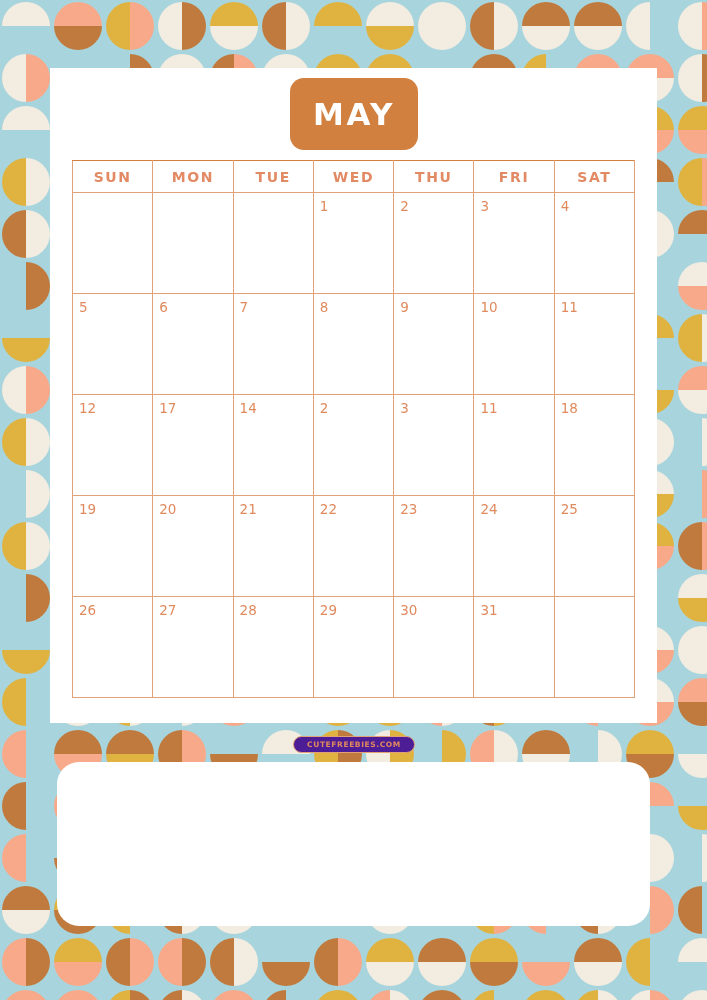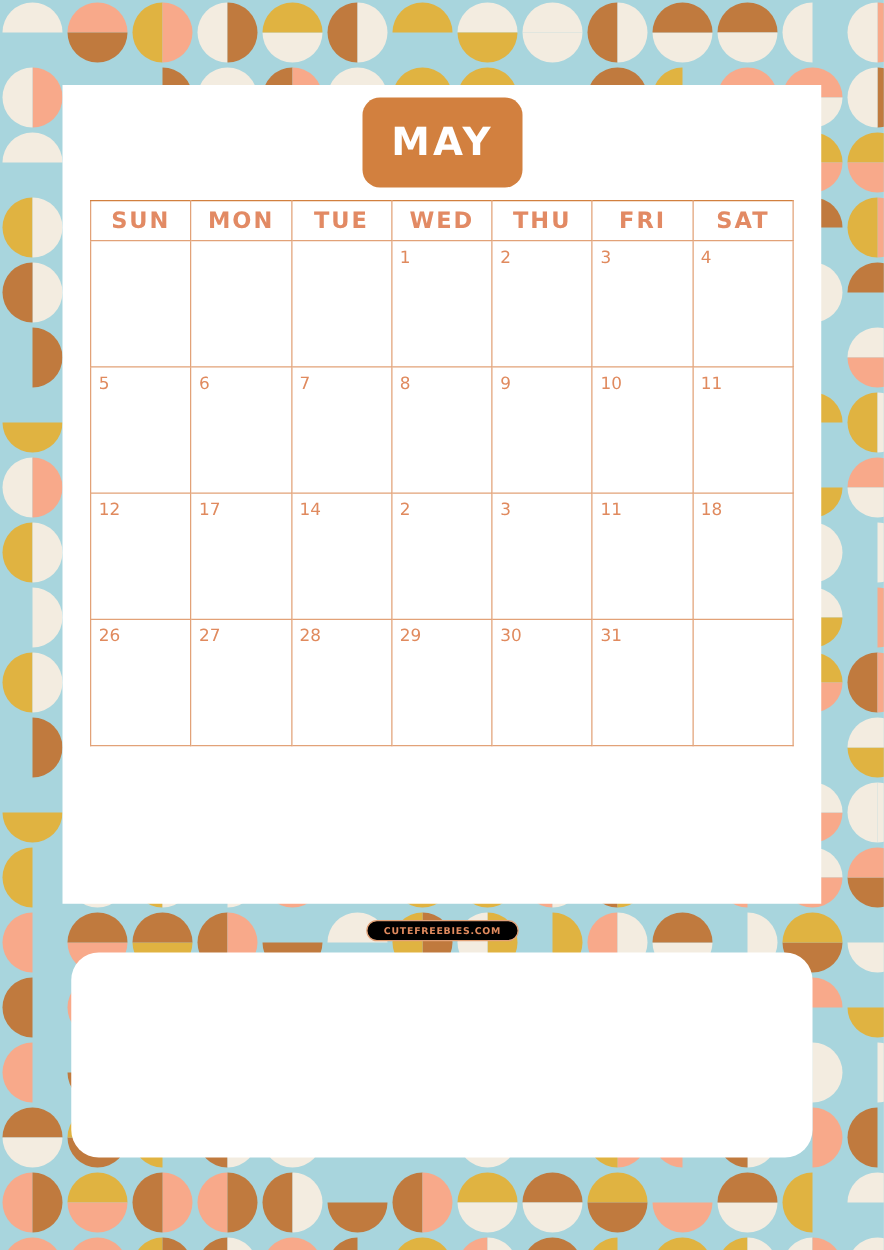--- a/index.html
+++ b/index.html
@@ -58,21 +58,21 @@
     position: absolute;
     left: 72px;
     top: 160px;
     width: 563px;
     border-collapse: collapse;
     table-layout: fixed;
   }
   .calendar th {
     height: 32px;
     color: #e28a64;
-    font-size: 18px;
+    font-size: 14px;
     font-weight: bold;
     letter-spacing: 1.6px;
     text-align: center;
     border: 1px solid #e2a278;
     border-top: 1px solid #d2803f;
     font-family: "DejaVu Sans", sans-serif;
   }
   .calendar td {
     height: 101px;
     border: 1px solid #e2a278;
@@ -86,21 +86,21 @@
 
   
   .watermark {
     position: absolute;
     left: 293px;
     top: 736px;
     width: 122px;
     height: 17px;
     border: 1px solid #e2a278;
     border-radius: 9px;
-    background: #000000;
+    background: #4c1d95;
     display: flex;
     align-items: center;
     justify-content: center;
   }
   .watermark span {
     color: #e08a5e;
     font-size: 7.5px;
     font-weight: bold;
     letter-spacing: 0.6px;
     font-family: "DejaVu Sans", sans-serif;
@@ -1322,20 +1322,29 @@
     <tr>
       <td>12</td>
       <td>17</td>
       <td>14</td>
       <td>2</td>
       <td>3</td>
       <td>11</td>
       <td>18</td>
     </tr>
     <tr>
+      <td>19</td>
+      <td>20</td>
+      <td>21</td>
+      <td>22</td>
+      <td>23</td>
+      <td>24</td>
+      <td>25</td>
+    </tr>
+    <tr>
       <td>26</td>
       <td>27</td>
       <td>28</td>
       <td>29</td>
       <td>30</td>
       <td>31</td>
       <td class="empty"></td>
     </tr>
   </tbody>
 </table>

